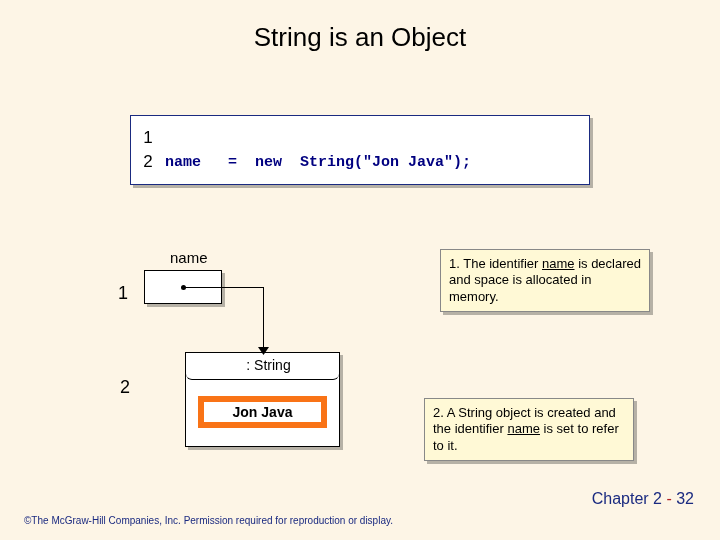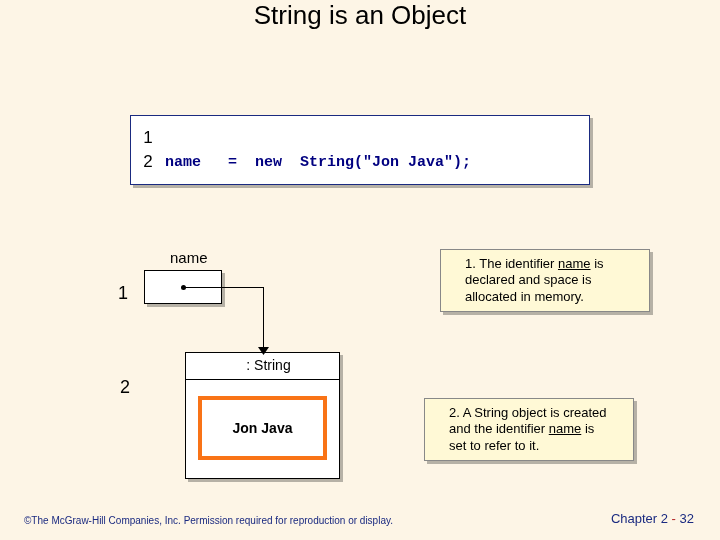--- a/index.html
+++ b/index.html
@@ -8,20 +8,21 @@
     height: 540px;
     background: #fdf5e6;
     font-family: Arial, Helvetica, sans-serif;
     position: relative;
     overflow: hidden;
   }
   .title {
     text-align: center;
     font-size: 26px;
     color: #000;
+    padding-top: 22px;
     font-weight: normal;
   }
   .code-block {
     position: absolute;
     left: 130px;
     top: 115px;
     border: 1.5px solid #1a2a80;
     background: #ffffff;
     box-shadow: 3px 3px 0 rgba(0,0,0,0.28);
     padding: 10px 0;
@@ -79,55 +80,56 @@
     border: 1px solid #000;
     background: #ffffff;
     box-shadow: 3px 3px 0 rgba(0,0,0,0.28);
     width: 155px;
   }
   .object-header {
     border-bottom: 1px solid #000;
     text-align: center;
     font-size: 14px;
     padding: 4px 0 6px 12px;
+    border-radius: 6px;
   }
   .object-body {
     padding: 16px 12px 18px 12px;
   }
   .value-box {
-    border: 4px solid #f97316;
+    border: 6px solid #f97316;
     text-align: center;
     font-size: 14px;
     font-weight: bold;
-    padding: 20px 0;
+    padding: 2px 0;
     background: #ffffff;
   }
   .callout {
     position: absolute;
     background: #fff9d6;
     border: 1px solid #888;
     box-shadow: 3px 3px 0 rgba(0,0,0,0.28);
     font-size: 13px;
-    padding: 6px 24px;
+    padding: 6px 8px;
     width: 210px;
     line-height: 1.25;
   }
   .callout .underline { text-decoration: underline; }
   .footer-left {
     position: absolute;
     bottom: 14px;
     left: 24px;
     font-size: 10px;
     color: #1a2a80;
   }
   .footer-right {
     position: absolute;
-    bottom: 14px;
+    bottom: 32px;
     right: 26px;
-    font-size: 13px;
+    font-size: 16px;
     color: #1a2a80;
   }
   .chap-dash { color: #b22222; }
   .arrow-line {
     position: absolute;
     background: #000;
   }
 </style>
 </head>
 <body>

